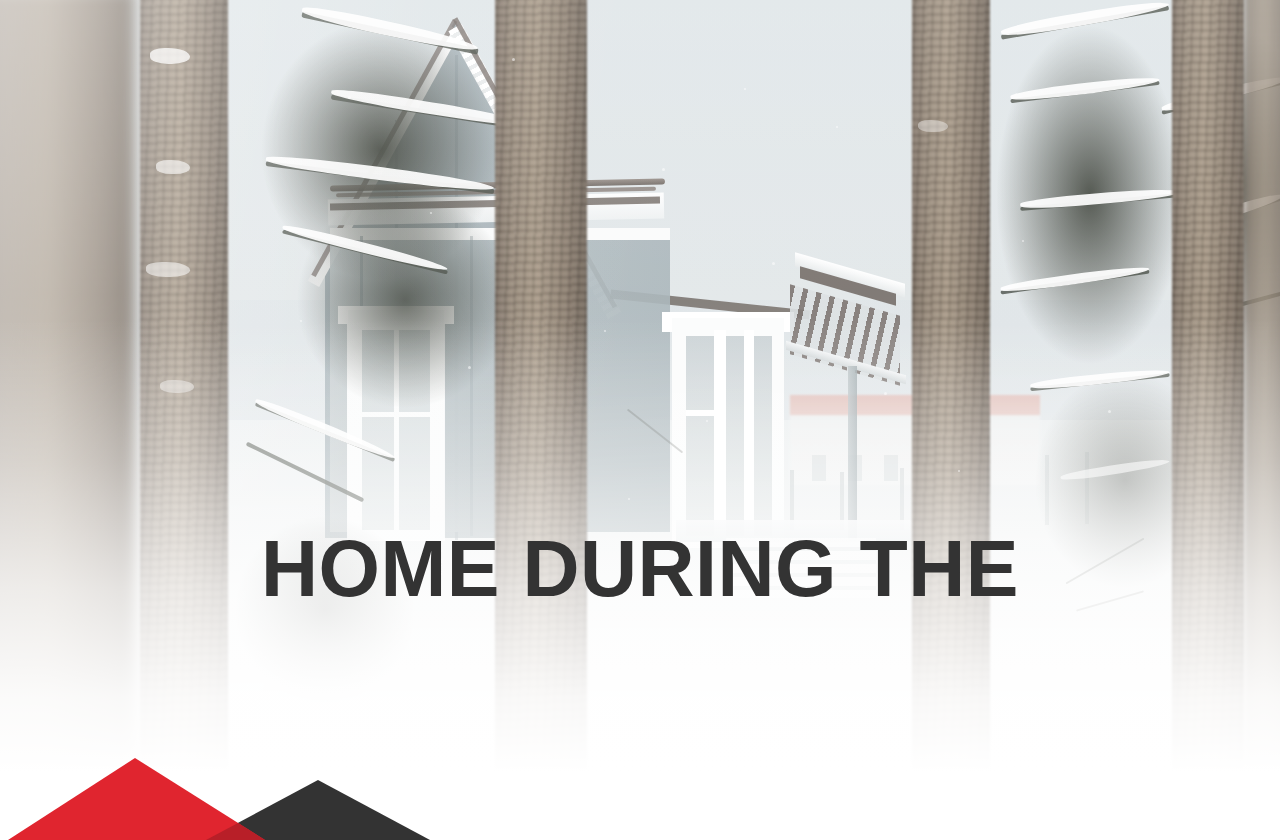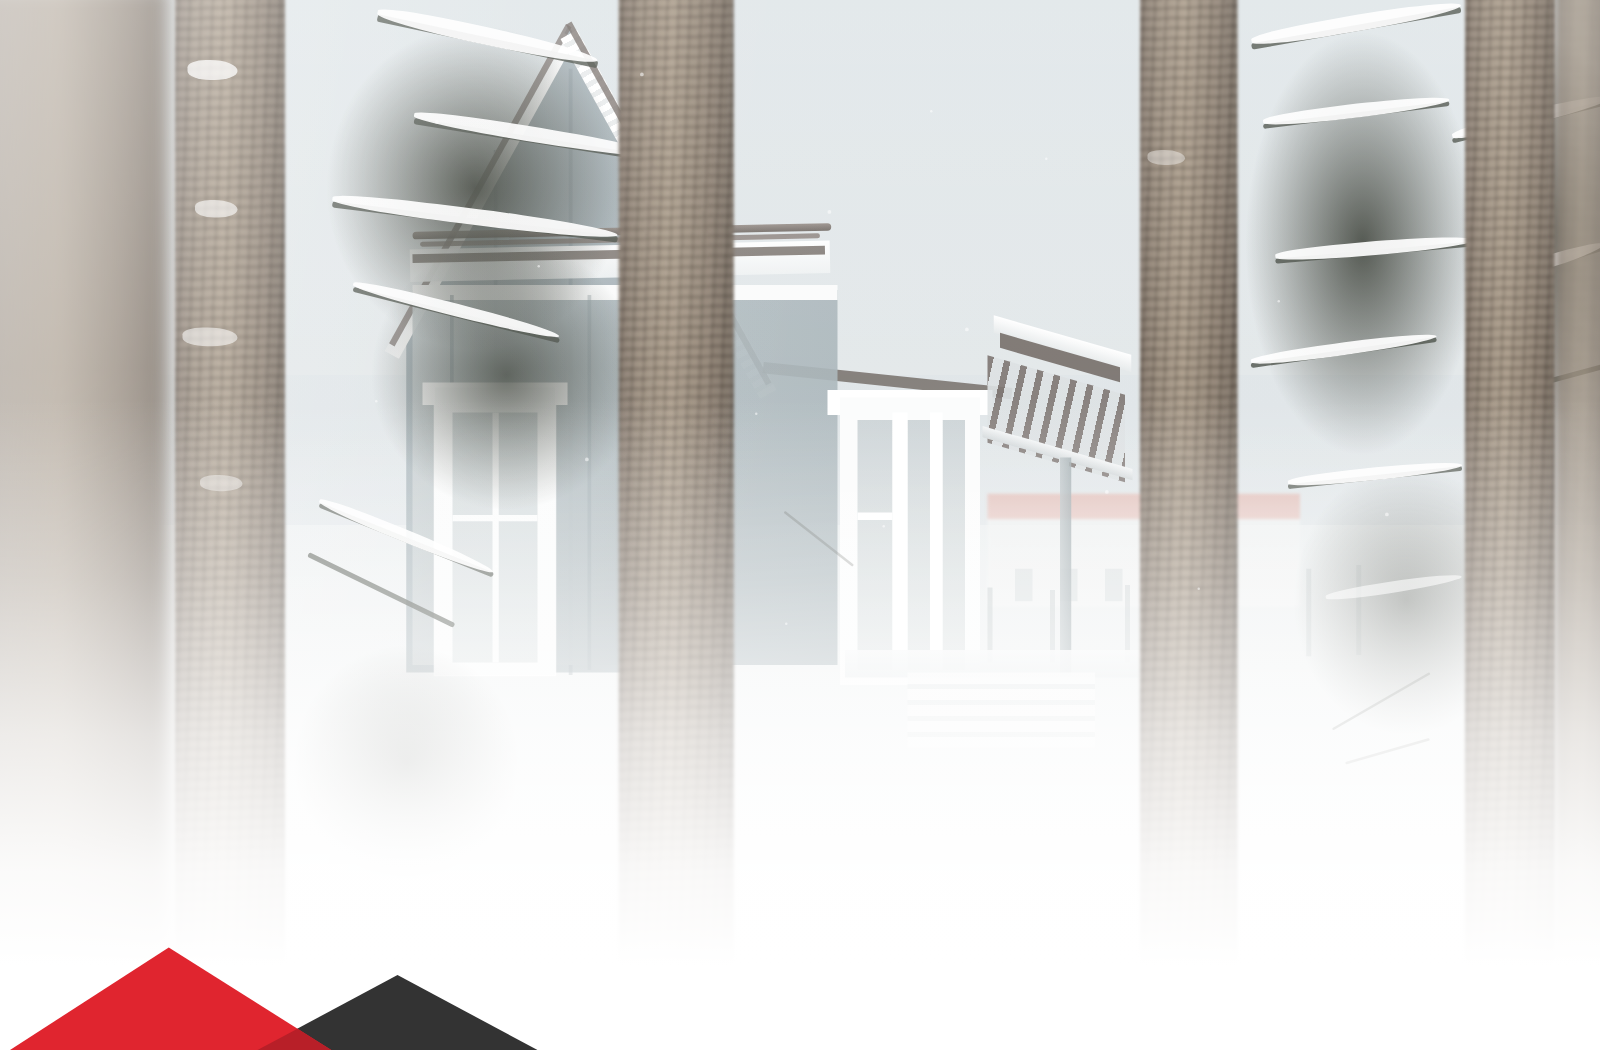--- a/index.html
+++ b/index.html
@@ -415,20 +415,21 @@
       <div class="flake" style="left:1108px;top:410px;width:3px;height:3px;"></div>
       <div class="flake" style="left:958px;top:470px;width:2px;height:2px;"></div>
     </div>
 
     <div class="wash-haze"></div>
     <div class="wash-left"></div>
     <div class="wash-bottom"></div>
   </div>
 
   <h1 class="headline">
+    <span class="ln ln2">HOME DURING THE</span>
   </h1>
 
   <div class="logo">
     <svg width="430" height="95" viewBox="0 0 430 95" xmlns="http://www.w3.org/2000/svg">
 
       <polygon points="318,35 430,95 206,95" fill="#333333"></polygon>
 
       <polygon points="135,13 265,95 8,95" fill="#E0252F"></polygon>
 
       <polygon points="206,95 265,95 238,78" fill="#B81F28"></polygon>

